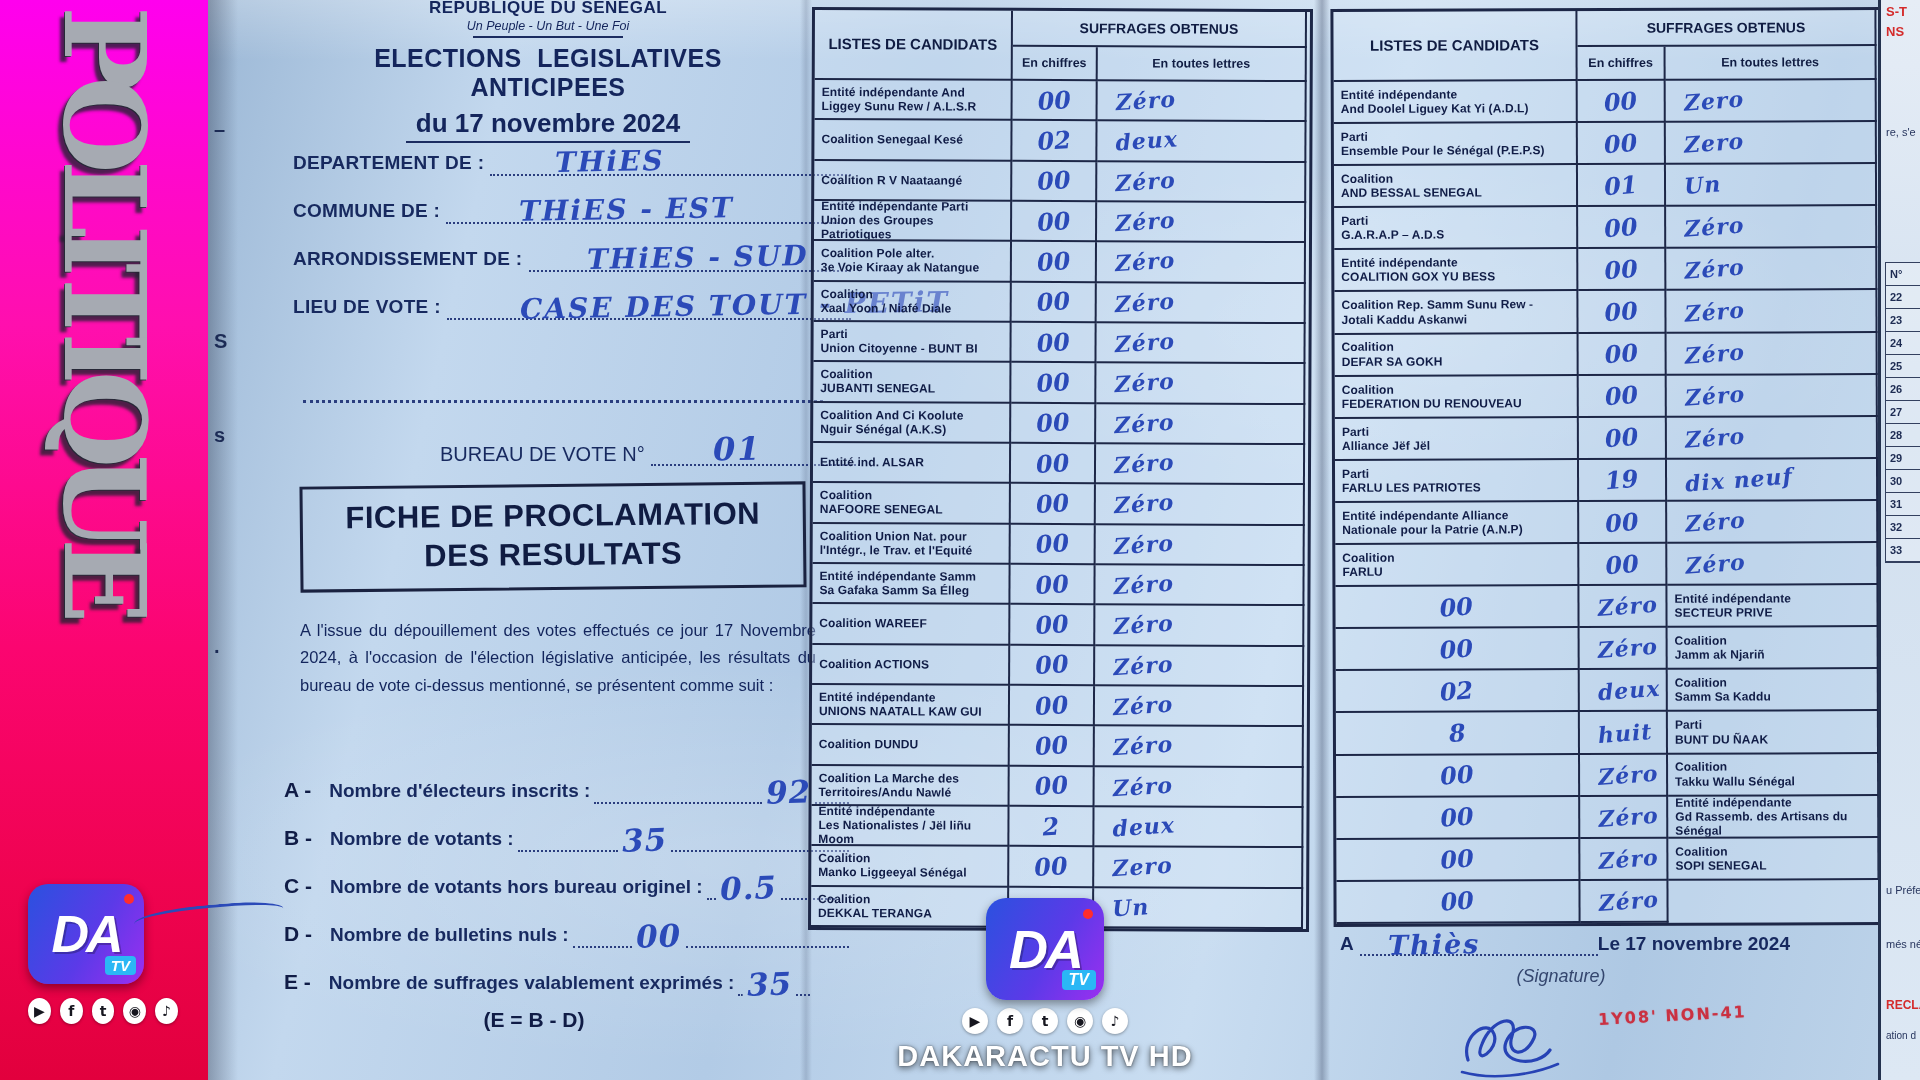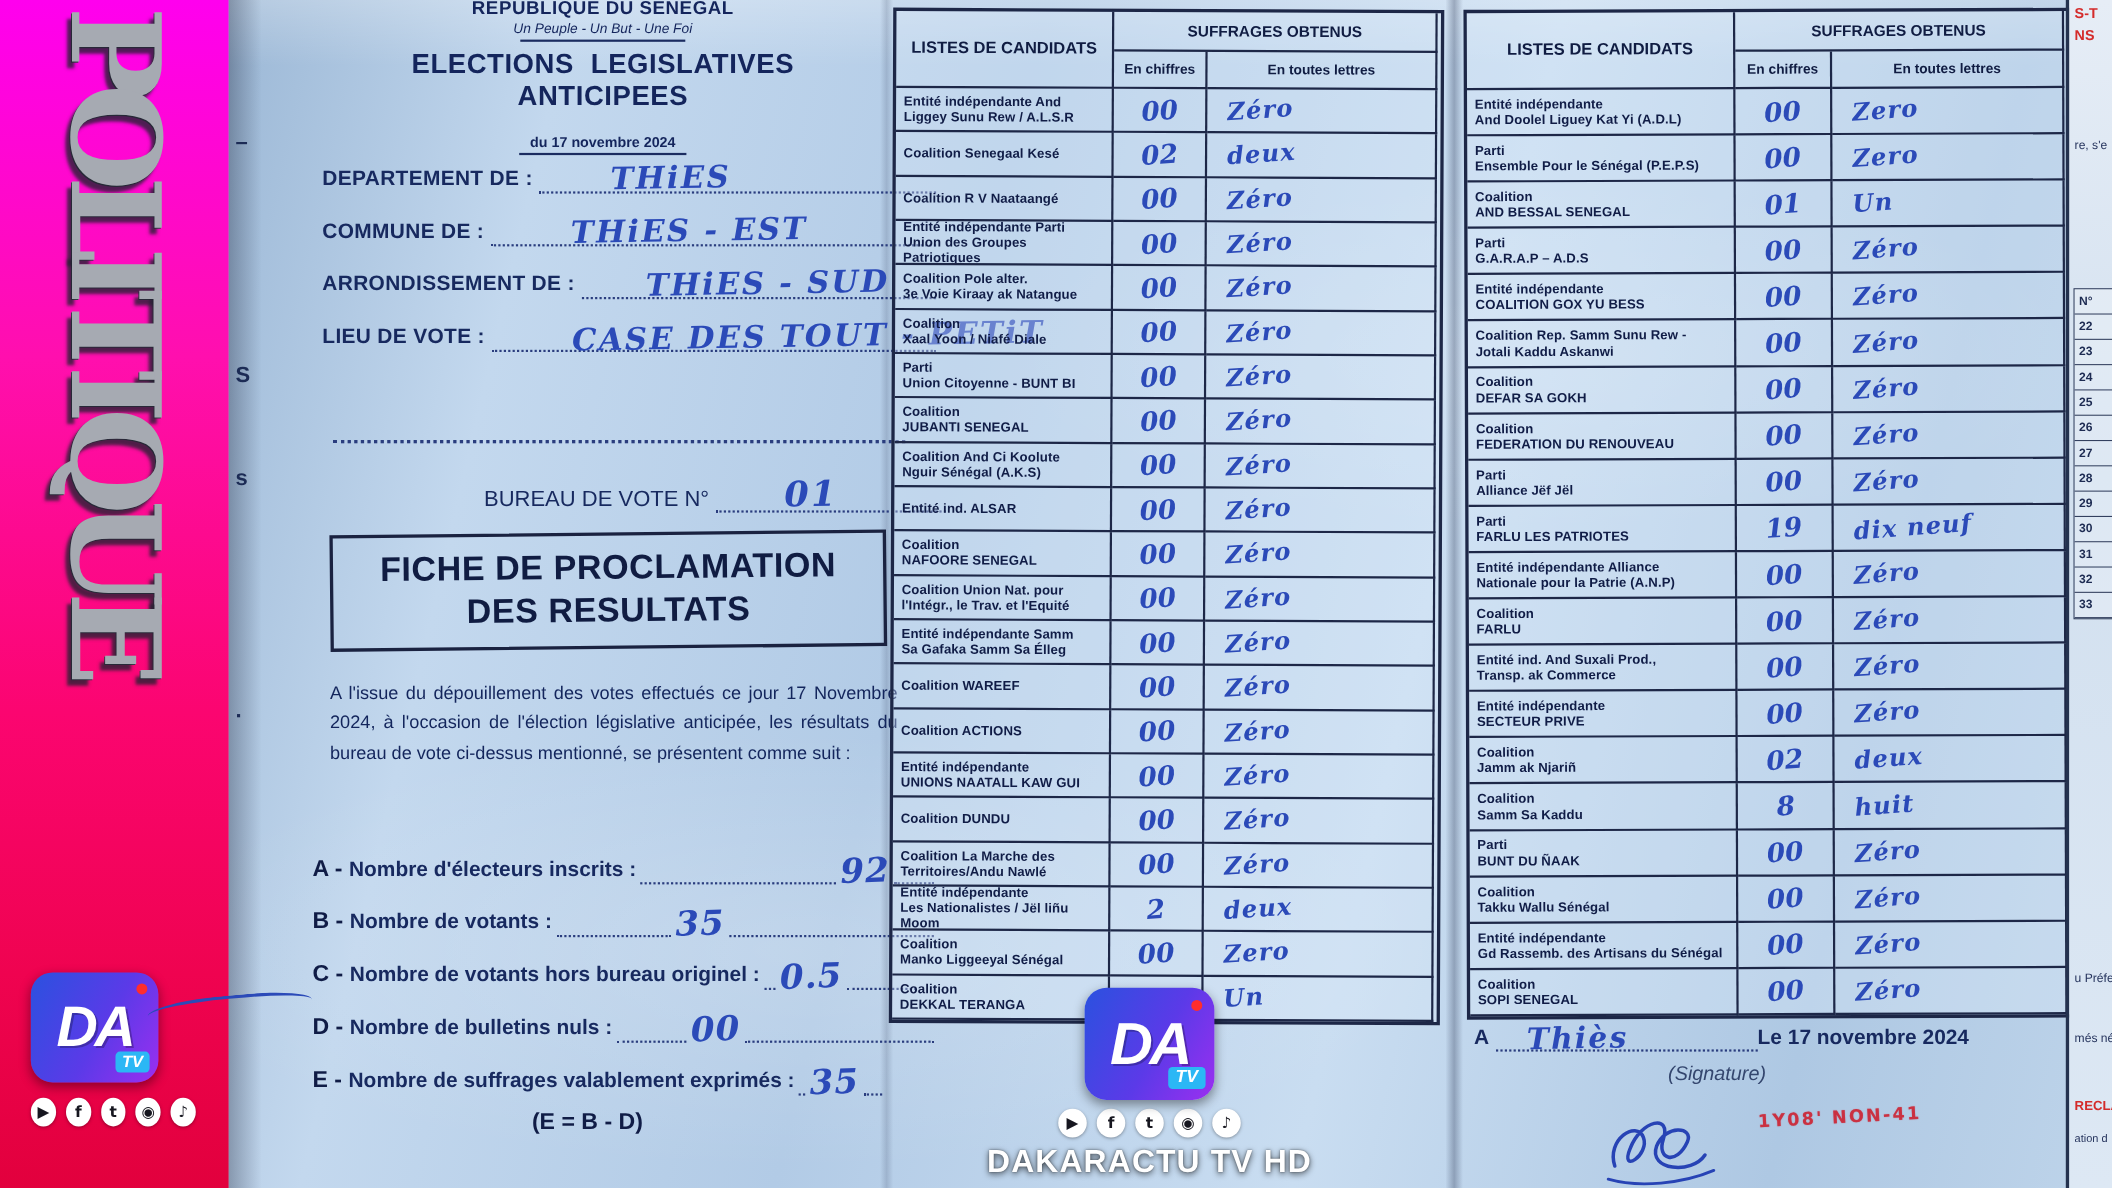--- a/index.html
+++ b/index.html
@@ -46,21 +46,21 @@
     background:linear-gradient(90deg,rgba(15,20,40,.30),rgba(15,20,40,0));}
   .ledge{position:absolute;left:6px;color:#1c2b55;font-weight:bold;font-size:20px;}
   .hand{font-family:"DejaVu Serif",serif;font-style:italic;color:#2b4ab8;}
 
   
   .doc-header{position:absolute;left:90px;top:-2px;width:500px;text-align:center;color:#14255c;}
   .country{font-weight:bold;font-size:17px;letter-spacing:.5px;}
   .motto{font-style:italic;font-size:12.5px;margin-top:1px;}
   .motto-line{width:150px;height:0;border-bottom:2.5px solid #1b2c60;margin:3px auto 6px;}
   .elect-title{font-weight:bold;font-size:25px;letter-spacing:.5px;word-spacing:8px;margin-top:2px;}
-  .elect-date{font-weight:bold;font-size:13px;margin-top:20px;display:inline-block;border-bottom:2.5px solid #1b2c60;padding:0 10px 2px;}
+  .elect-date{font-weight:bold;font-size:26px;margin-top:6px;display:inline-block;border-bottom:2.5px solid #1b2c60;padding:0 10px 2px;}
 
   
   .fields{position:absolute;left:85px;top:136px;width:558px;display:flex;flex-direction:column;gap:8px;}
   .frow{display:flex;align-items:flex-end;height:40px;}
   .flabel{font-size:19px;font-weight:bold;color:#17295f;white-space:nowrap;letter-spacing:.3px;padding-bottom:2px;}
   .lead{flex:1;position:relative;border-bottom:2.5px dotted #2a3d7e;height:30px;margin-left:6px;}
   .fvalue{position:absolute;bottom:-4px;left:18%;font-size:28px;font-weight:bold;letter-spacing:2px;white-space:nowrap;transform:rotate(-1deg);}
   .frow:nth-child(5) .fvalue{left:2%;font-size:26px;}
   .dotted-solo{position:absolute;left:95px;top:400px;width:520px;border-bottom:3px dotted #2a3d7e;}
   .bureau-row{position:absolute;left:232px;top:430px;width:420px;display:flex;align-items:flex-end;}
@@ -73,21 +73,21 @@
     padding:10px 8px 12px;text-align:center;transform:rotate(-.6deg);box-sizing:border-box;}
   .fiche-box div{font-weight:bold;font-size:31px;color:#101c42;letter-spacing:.5px;line-height:1.25;}
 
   .para{position:absolute;left:92px;top:600px;width:516px;text-align:justify;
     font-size:16.5px;line-height:1.68;color:#13255c;font-weight:500;}
 
   
   .stats{position:absolute;left:76px;top:756px;width:565px;display:flex;flex-direction:column;}
   .srow{display:flex;align-items:flex-end;height:48px;}
   .skey{font-weight:bold;font-size:21px;color:#101c46;white-space:nowrap;padding-bottom:2px;}
-  .slabel{font-size:19px;font-weight:600;color:#17295f;white-space:nowrap;padding:0 4px 2px 6px;}
+  .slabel{font-size:19px;font-weight:600;color:#17295f;white-space:nowrap;padding:0 4px 2px 6px;margin-left:12px;}
   .sdots{border-bottom:2.5px dotted #2a3d7e;height:26px;}
   .svalue{font-size:31px;font-weight:bold;letter-spacing:1px;margin:0 4px -6px;transform:rotate(-2deg);white-space:nowrap;}
   .srow:nth-child(1) .d1{flex:3;} .srow:nth-child(1) .d2{flex:.6;}
   .srow:nth-child(2) .d1{flex:.9;} .srow:nth-child(2) .d2{flex:1.6;}
   .srow:nth-child(3) .d1{flex:.12;} .srow:nth-child(3) .d2{flex:.7;}
   .srow:nth-child(4) .d1{flex:.55;} .srow:nth-child(4) .d2{flex:1.5;}
   .srow:nth-child(5) .d1{flex:.08;} .srow:nth-child(5) .d2{flex:.25;}
   .pen-stroke{position:absolute;width:150px;height:22px;border-top:3px solid #2b4ab8;
     border-radius:50% 40% 0 0;transform:rotate(-5deg);margin-left:-150px;margin-bottom:18px;}
   .formula{position:absolute;left:76px;top:1008px;width:500px;text-align:center;
@@ -595,24 +595,20 @@
         </div>
         <div class="cell cname">
           <div>Coalition</div>
           <div>FARLU</div>
         </div>
         <div class="cell cnum hand">
           <span>00</span>
         </div>
         <div class="cell cword hand">
           <span>Zéro</span>
-        </div>
-        <div class="cell cname">
-          <div>Entité ind. And Suxali Prod.,</div>
-          <div>Transp. ak Commerce</div>
         </div>
         <div class="cell cnum hand">
           <span>00</span>
         </div>
         <div class="cell cword hand">
           <span>Zéro</span>
         </div>
         <div class="cell cname">
           <div>Entité indépendante</div>
           <div>SECTEUR PRIVE</div>

